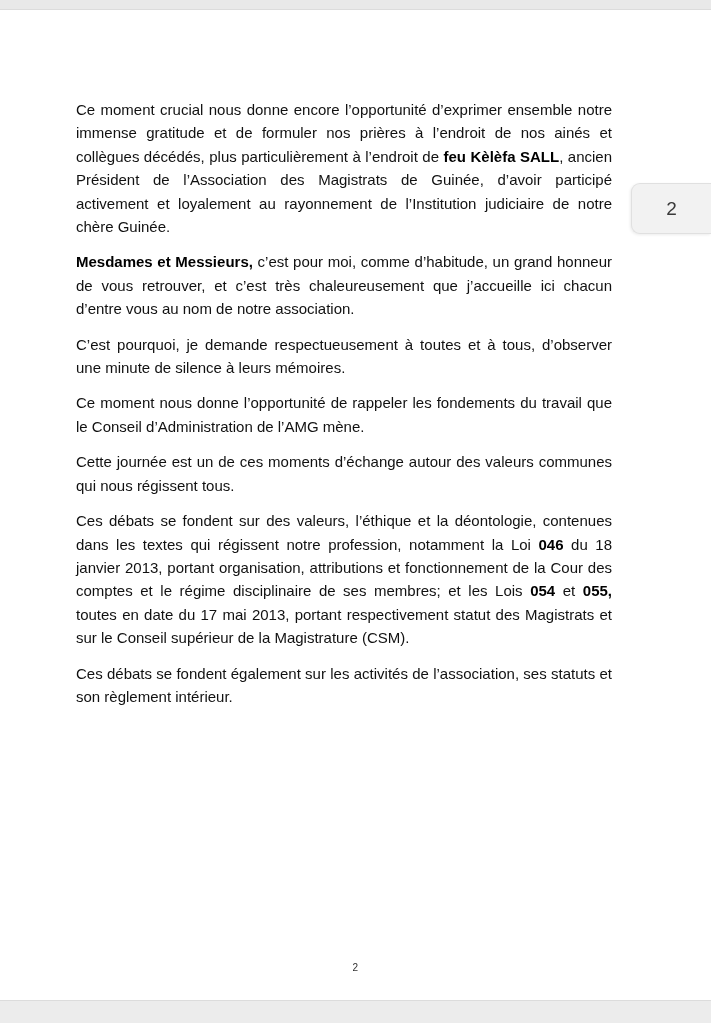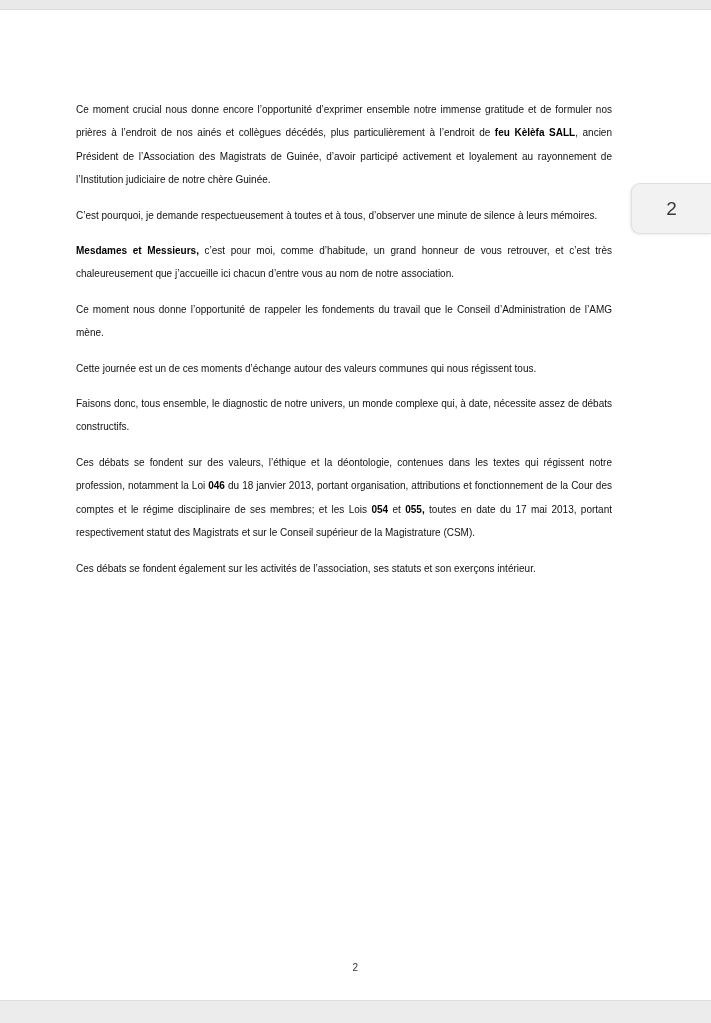--- a/index.html
+++ b/index.html
@@ -35,21 +35,21 @@
   }
   #doc-body {
     position: absolute;
     left: 76px;
     top: 88px;
     width: 551px;
   }
   p.para {
     margin: 0 15px 12px 0;
     font-family: "Liberation Sans", sans-serif;
-    font-size: 10px;
+    font-size: 15px;
     line-height: 23.4px;
     color: #111111;
     text-align: justify;
     text-justify: inter-word;
     hyphens: none;
   }
   p.para:last-child {
     margin-bottom: 0;
   }
   b.bold {
@@ -95,27 +95,26 @@
 <body>
 
 <div id="viewer">
 
   <div id="topbar"></div>
 
   <div id="page">
 
     <div id="doc-body">
         <p class="para"><span>Ce moment crucial nous donne encore l’opportunité d’exprimer ensemble notre immense gratitude et de formuler nos prières à l’endroit de nos ainés et collègues décédés, plus particulièrement à l’endroit de </span><b class="bold">feu Kèlèfa SALL</b><span>, ancien Président de l’Association des Magistrats de Guinée, d’avoir participé activement et loyalement au rayonnement de l’Institution judiciaire de notre chère Guinée.</span></p>
+        <p class="para"><b class="bold">Mesdames et Messieurs,</b><span> c’est pour moi, comme d’habitude, un grand honneur de vous retrouver, et c’est très chaleureusement que j’accueille ici chacun d’entre vous au nom de notre association.</span></p>
         <p class="para"><span>C’est pourquoi, je demande respectueusement à toutes et à tous, d’observer une minute de silence à leurs mémoires.</span></p>
-        <p class="para"><b class="bold">Mesdames et Messieurs,</b><span> c’est pour moi, comme d’habitude, un grand honneur de vous retrouver, et c’est très chaleureusement que j’accueille ici chacun d’entre vous au nom de notre association.</span></p>
         <p class="para"><span>Ce moment nous donne l’opportunité de rappeler les fondements du travail que le Conseil d’Administration de l’AMG mène.</span></p>
         <p class="para"><span>Cette journée est un de ces moments d’échange autour des valeurs communes qui nous régissent tous.</span></p>
-        <p class="para"><span>Faisons donc, tous ensemble, le diagnostic de notre univers, un monde complexe qui, à date, nécessite assez de débats constructifs.</span></p>
         <p class="para"><span>Ces débats se fondent sur des valeurs, l’éthique et la déontologie, contenues dans les textes qui régissent notre profession, notamment  la Loi </span><b class="bold">046</b><span> du 18 janvier 2013, portant organisation, attributions et fonctionnement de la Cour des comptes et le régime disciplinaire de ses membres; et les Lois </span><b class="bold">054</b><span> et </span><b class="bold">055,</b><span> toutes en date du 17 mai 2013, portant respectivement statut des Magistrats et sur le Conseil supérieur de la Magistrature (CSM).</span></p>
-        <p class="para"><span>Ces débats se fondent également sur les activités de l’association, ses statuts et son exerçons intérieur.</span></p>
+        <p class="para"><span>Ces débats se fondent également sur les activités de l’association, ses statuts et son règlement intérieur.</span></p>
       </div>
 
     <div id="page-number-marker">2</div>
 
     <div id="page-badge">2</div>
 
   </div>
 
   <div id="bottombar"></div>
 

